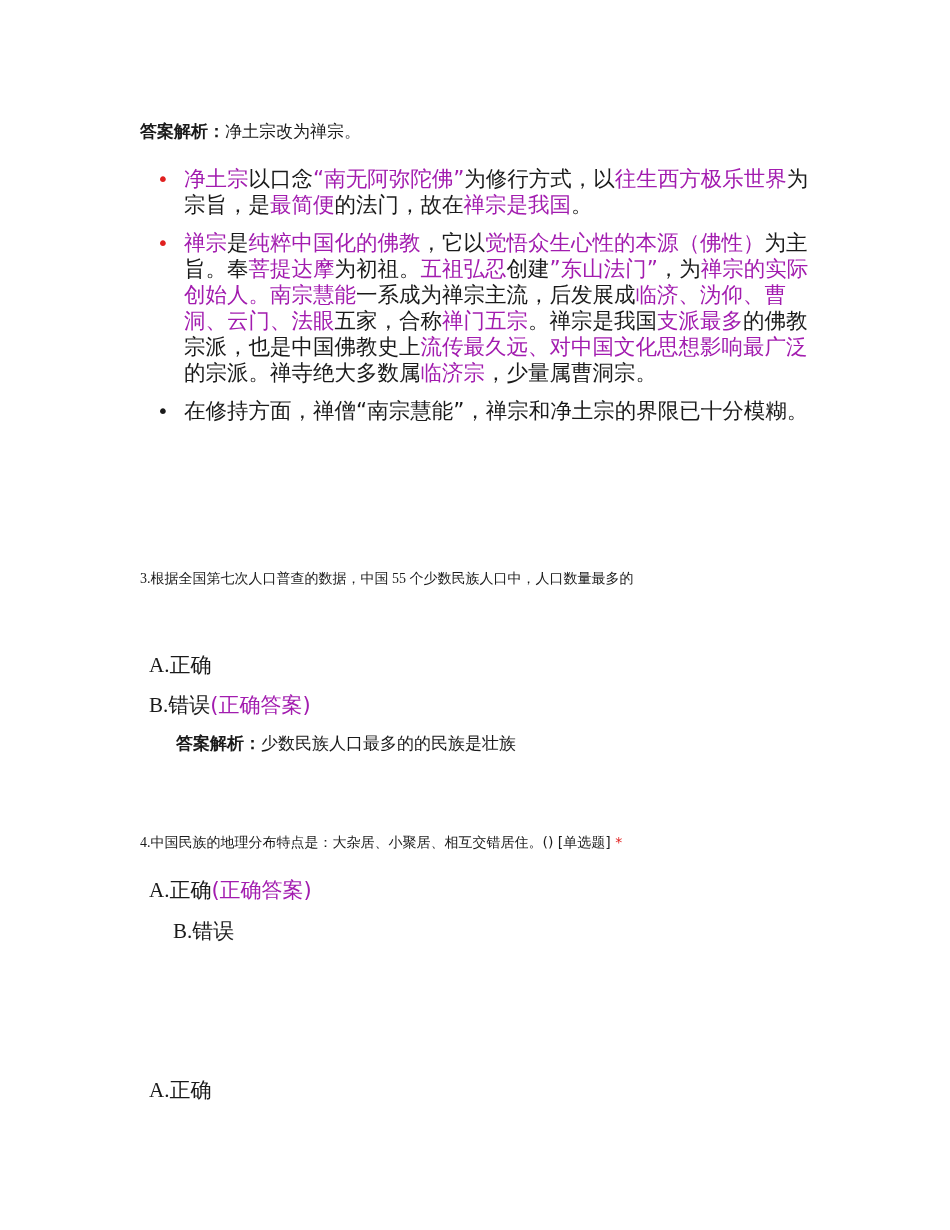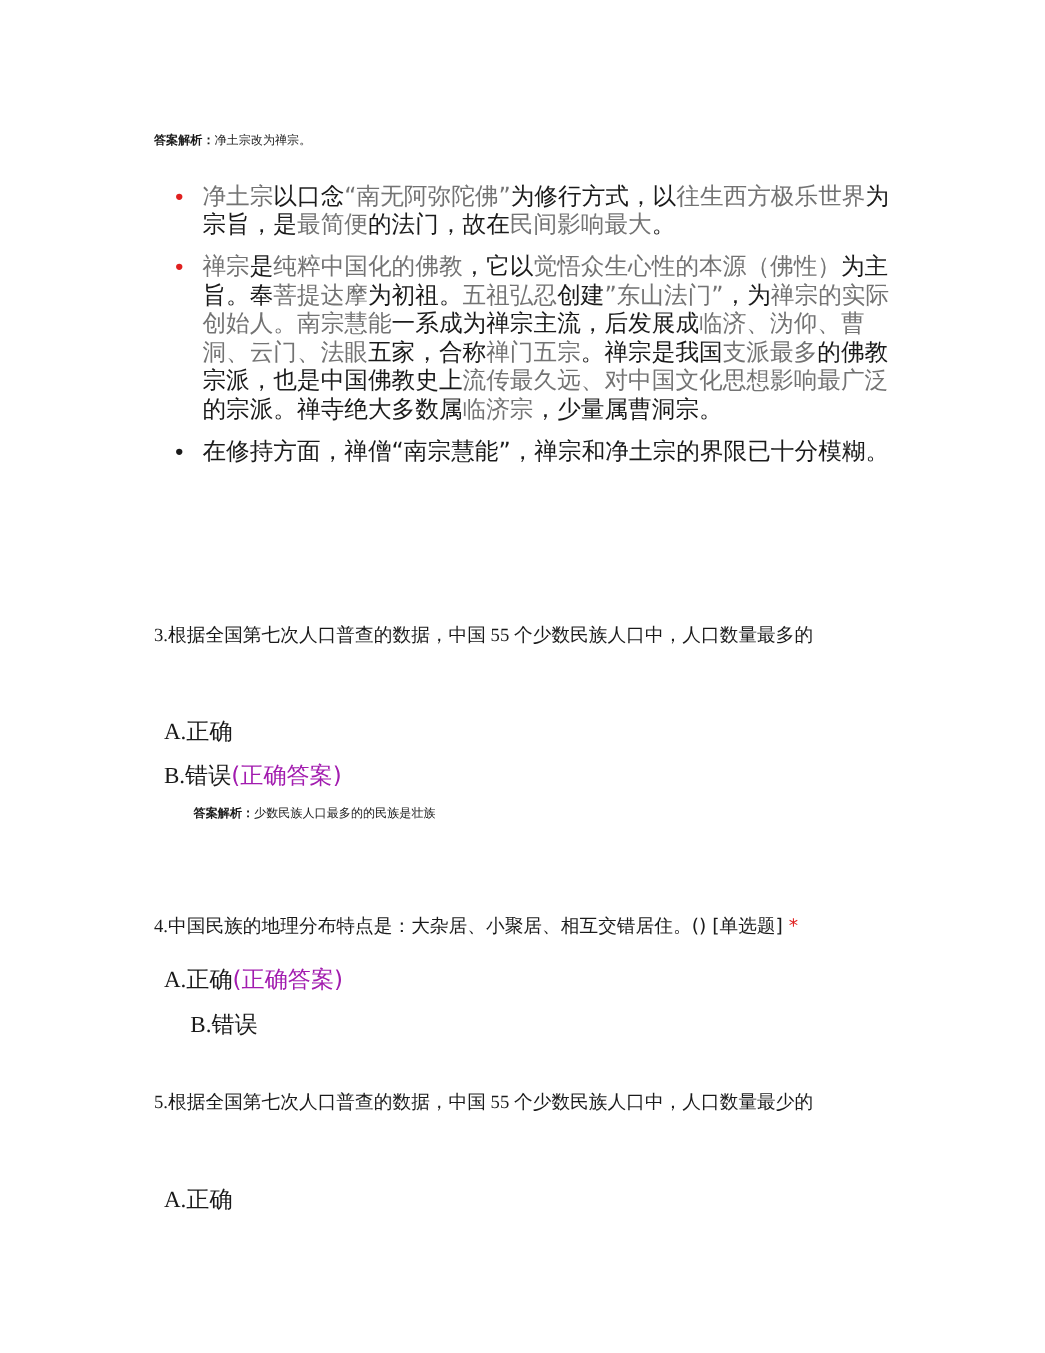--- a/index.html
+++ b/index.html
@@ -17,21 +17,21 @@
     }
     .page {
       position: absolute;
       left: 0; top: 0;
       width: 950px; height: 1230px;
     }
     .analysis {
       position: absolute;
       left: 140px;
       font-family: "DejaVu Sans", "Liberation Sans", sans-serif;
-      font-size: 11px;
+      font-size: 17px;
       color: #1a1a1a;
       white-space: nowrap;
     }
     .analysis .label {
       font-weight: bold;
     }
     .slide {
       position: absolute;
       left: 155px;
       top: 166px;
@@ -47,26 +47,26 @@
       margin-bottom: 12px;
     }
     .bullet .dot {
       position: absolute;
       left: 2px;
       top: 0;
       font-size: 20px;
     }
     .bullet .dot.red { color: #e0201f; }
     .bullet .dot.black { color: #1a1a1a; }
-    .red { color: #737373; }
+    .red { color: #a21caf; }
     .question {
       position: absolute;
       left: 140px;
       width: 680px;
-      font-size: 17px;
+      font-size: 14px;
       line-height: 40px;
       color: #1a1a1a;
       font-family: "DejaVu Sans", "Liberation Sans", sans-serif;
     }
     .question .num { font-family: "Liberation Serif", serif; }
     .req { color: #e0201f; }
     .option {
       position: absolute;
       left: 149px;
       font-size: 21px;
@@ -82,21 +82,21 @@
 
 <div class="page">
 
   <div class="analysis" style="top:120px;">
     <span class="label">答案解析：</span><span>净土宗改为禅宗。</span>
   </div>
 
   <div class="slide">
     <div class="bullet">
       <span class="dot red">•</span>
-      <span class="red">净土宗</span><span>以口念</span><span class="red">“南无阿弥陀佛”</span><span>为修行方式，以</span><span class="red">往生西方极乐世界</span><span>为宗旨，是</span><span class="red">最简便</span><span>的法门，故在</span><span class="red">民间影响最大</span><span>。</span>
+      <span class="red">净土宗</span><span>以口念</span><span class="red">“南无阿弥陀佛”</span><span>为修行方式，以</span><span class="red">往生西方极乐世界</span><span>为宗旨，是</span><span class="red">最简便</span><span>的法门，故在</span><span class="red">禅宗是我国</span><span>。</span>
     </div>
     <div class="bullet">
       <span class="dot red">•</span>
       <span class="red">禅宗</span><span>是</span><span class="red">纯粹中国化的佛教</span><span>，它以</span><span class="red">觉悟众生心性的本源（佛性）</span><span>为主旨。奉</span><span class="red">菩提达摩</span><span>为初祖。</span><span class="red">五祖弘忍</span><span>创建</span><span class="red">”东山法门”</span><span>，为</span><span class="red">禅宗的实际创始人。</span><span class="red">南宗慧能</span><span>一系成为禅宗主流，后发展成</span><span class="red">临济、沩仰、曹洞、云门、法眼</span><span>五家，合称</span><span class="red">禅门五宗</span><span>。禅宗是我国</span><span class="red">支派最多</span><span>的佛教宗派，也是中国佛教史上</span><span class="red">流传最久远、对中国文化思想影响最广泛</span><span>的宗派。禅寺绝大多数属</span><span class="red">临济宗</span><span>，少量属曹洞宗。</span>
     </div>
     <div class="bullet">
       <span class="dot black">•</span>
       <span>在修持方面，禅僧“南宗慧能”，禅宗和净土宗的界限已十分模糊。</span>
     </div>
   </div>
@@ -118,19 +118,18 @@
     <div><span class="num">4.</span><span>中国民族的地理分布特点是：大杂居、小聚居、相互交错居住。() [单选题]</span><span class="req"> *</span></div>
   </div>
   <div class="option" style="top:876px;">
     <span class="letter">A.</span><span>正确</span><span class="correct">(正确答案)</span>
   </div>
   <div class="option" style="top:917px;margin-left:24px;">
     <span class="letter">B.</span><span>错误</span><span class="correct"></span>
   </div>
 
   <div class="question" style="top:982px;">
-    <div><span class="num">5.</span><span>根据全国第七次人口普查的数据，中国</span><span class="num"> 55 </span><span>个少数民族人口中，人口数量最少的</span></div>
   </div>
   <div class="option" style="top:1076px;">
     <span class="letter">A.</span><span>正确</span><span class="correct"></span>
   </div>
 
 </div>
 
 </body></html>

